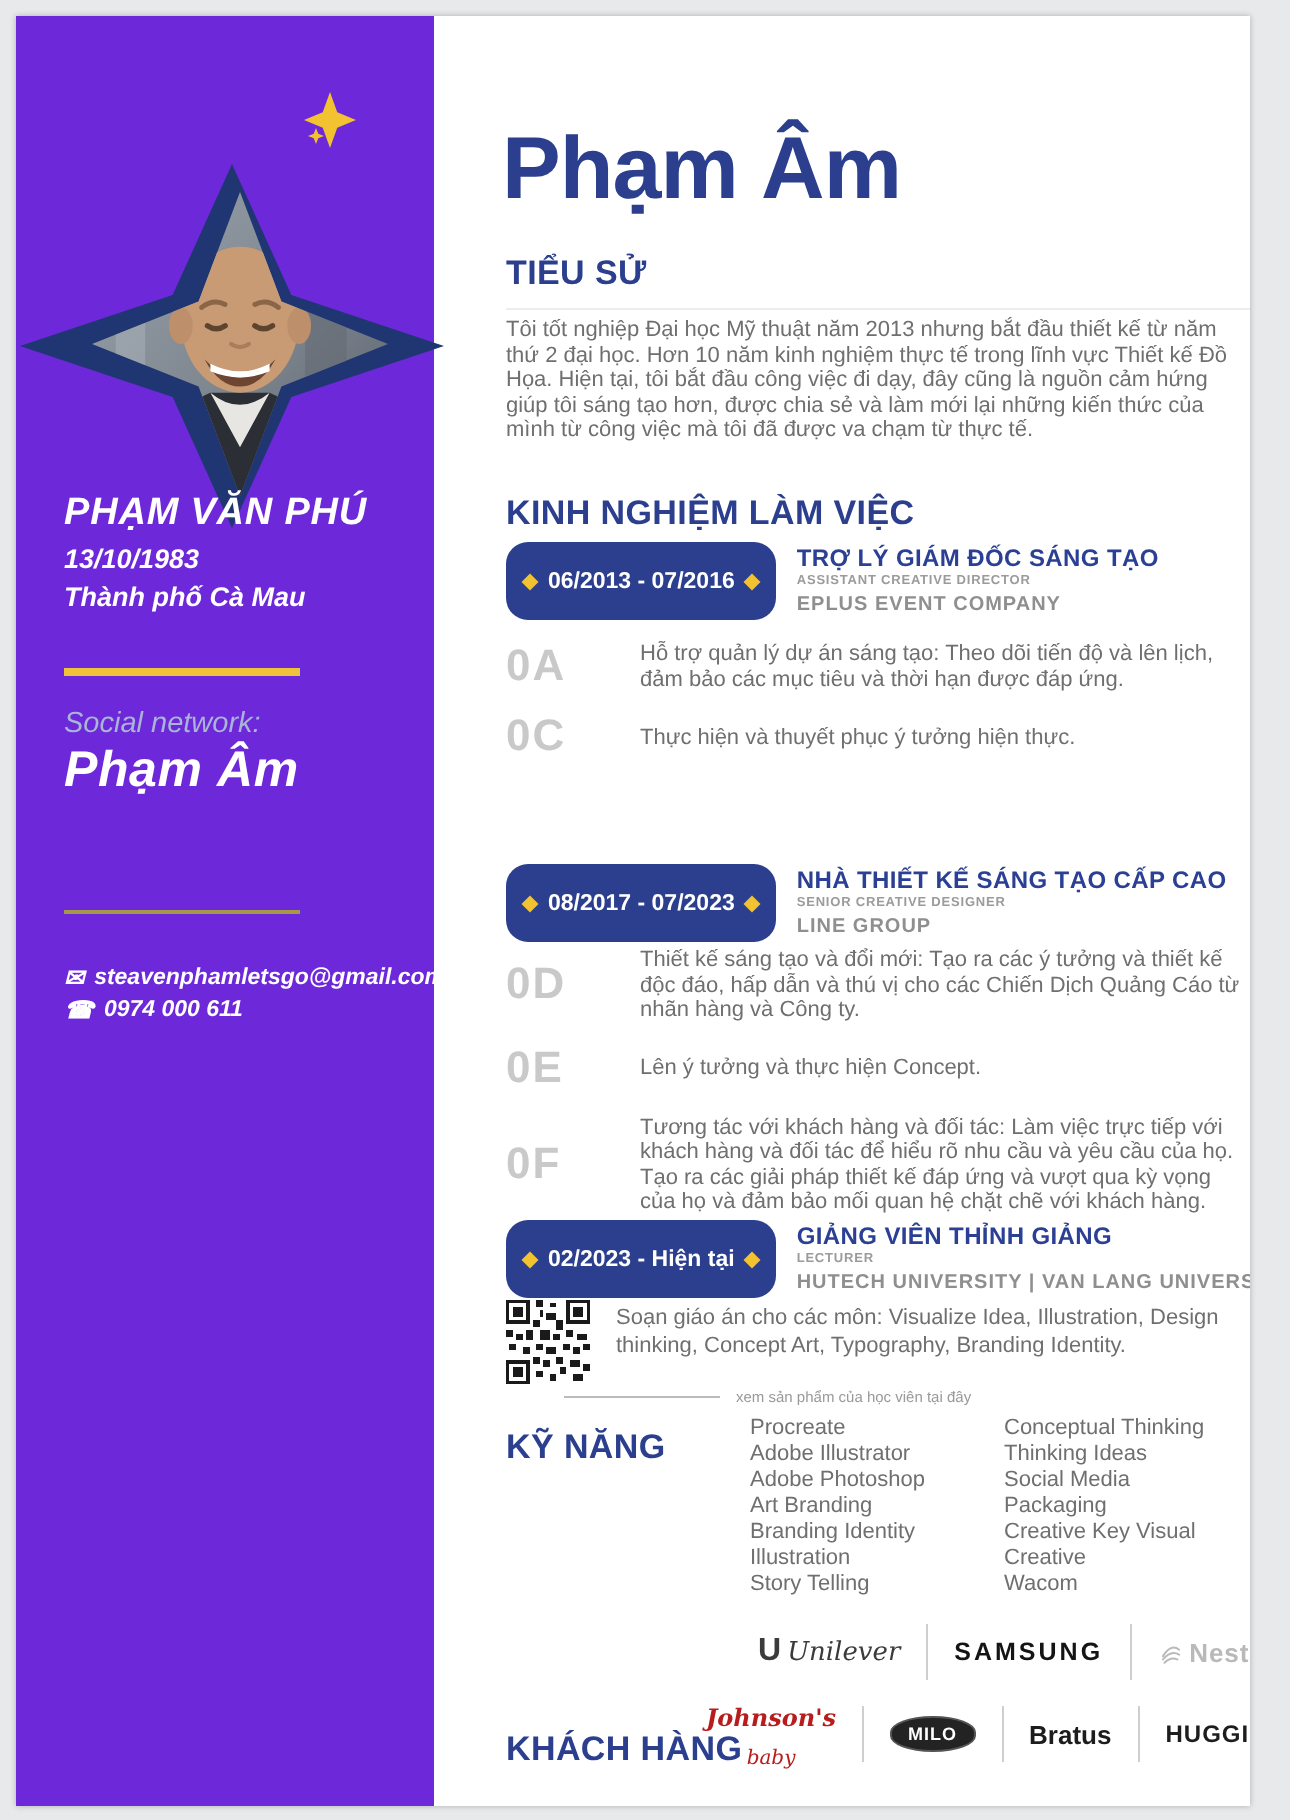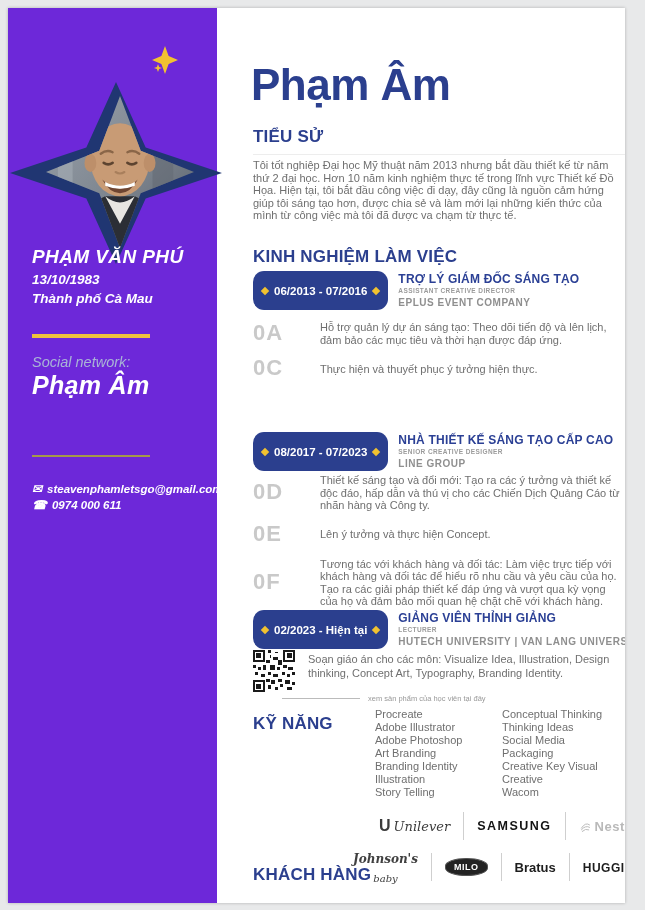--- a/index.html
+++ b/index.html
@@ -72,21 +72,21 @@
   .logo-row { position:absolute; display:flex; align-items:center; }
   .logo-row1 { left:126px; top:6px; }
   .logo-row2 { left:100px; top:42px; }
   .logo-sep { width:1px; height:28px; background:#cfcfcf; margin:0 13px; }
   .logo { display:flex; align-items:center; color:#2f2f2f; }
   .unilever-u { font-size:16px; font-weight:800; color:#3b3b3b; margin-right:3px; }
   .unilever-name { font-family:"DejaVu Serif", serif; font-style:italic; font-size:13px; color:#3b3b3b; }
   .samsung-name { font-size:12.5px; font-weight:800; letter-spacing:1.5px; color:#141414; }
   .nestle { color:#b9b9b9; }
   .nestle-name { font-size:13px; font-weight:bold; letter-spacing:.5px; color:#b9b9b9; margin-left:3px; }
-  .johnsons { display:block; text-align:center; font-family:"DejaVu Serif", serif; font-style:italic; color:#404040; }
+  .johnsons { display:block; text-align:center; font-family:"DejaVu Serif", serif; font-style:italic; color:#b91c1c; }
   .johnsons-l1 { font-size:12px; font-weight:bold; line-height:12px; }
   .johnsons-l2 { font-size:10px; line-height:10px; }
   .milo-badge { background:#232323; color:#fff; font-size:9px; font-weight:800; 
                 padding:3px 8px; border-radius:50% / 45%; border:1px solid #555; letter-spacing:.5px; }
   .bratus-name { font-size:13px; font-weight:800; color:#1d1d1d; }
   .huggies { display:block; text-align:center; }
   .huggies-name { font-size:12px; font-weight:800; letter-spacing:.5px; color:#1d1d1d; line-height:12px; }
   .huggies-bar { width:26px; height:5px; background:#c9c9c9; margin:2px auto 0; border-bottom:2px solid #2a2a2a; }
 </style>
 </head>

